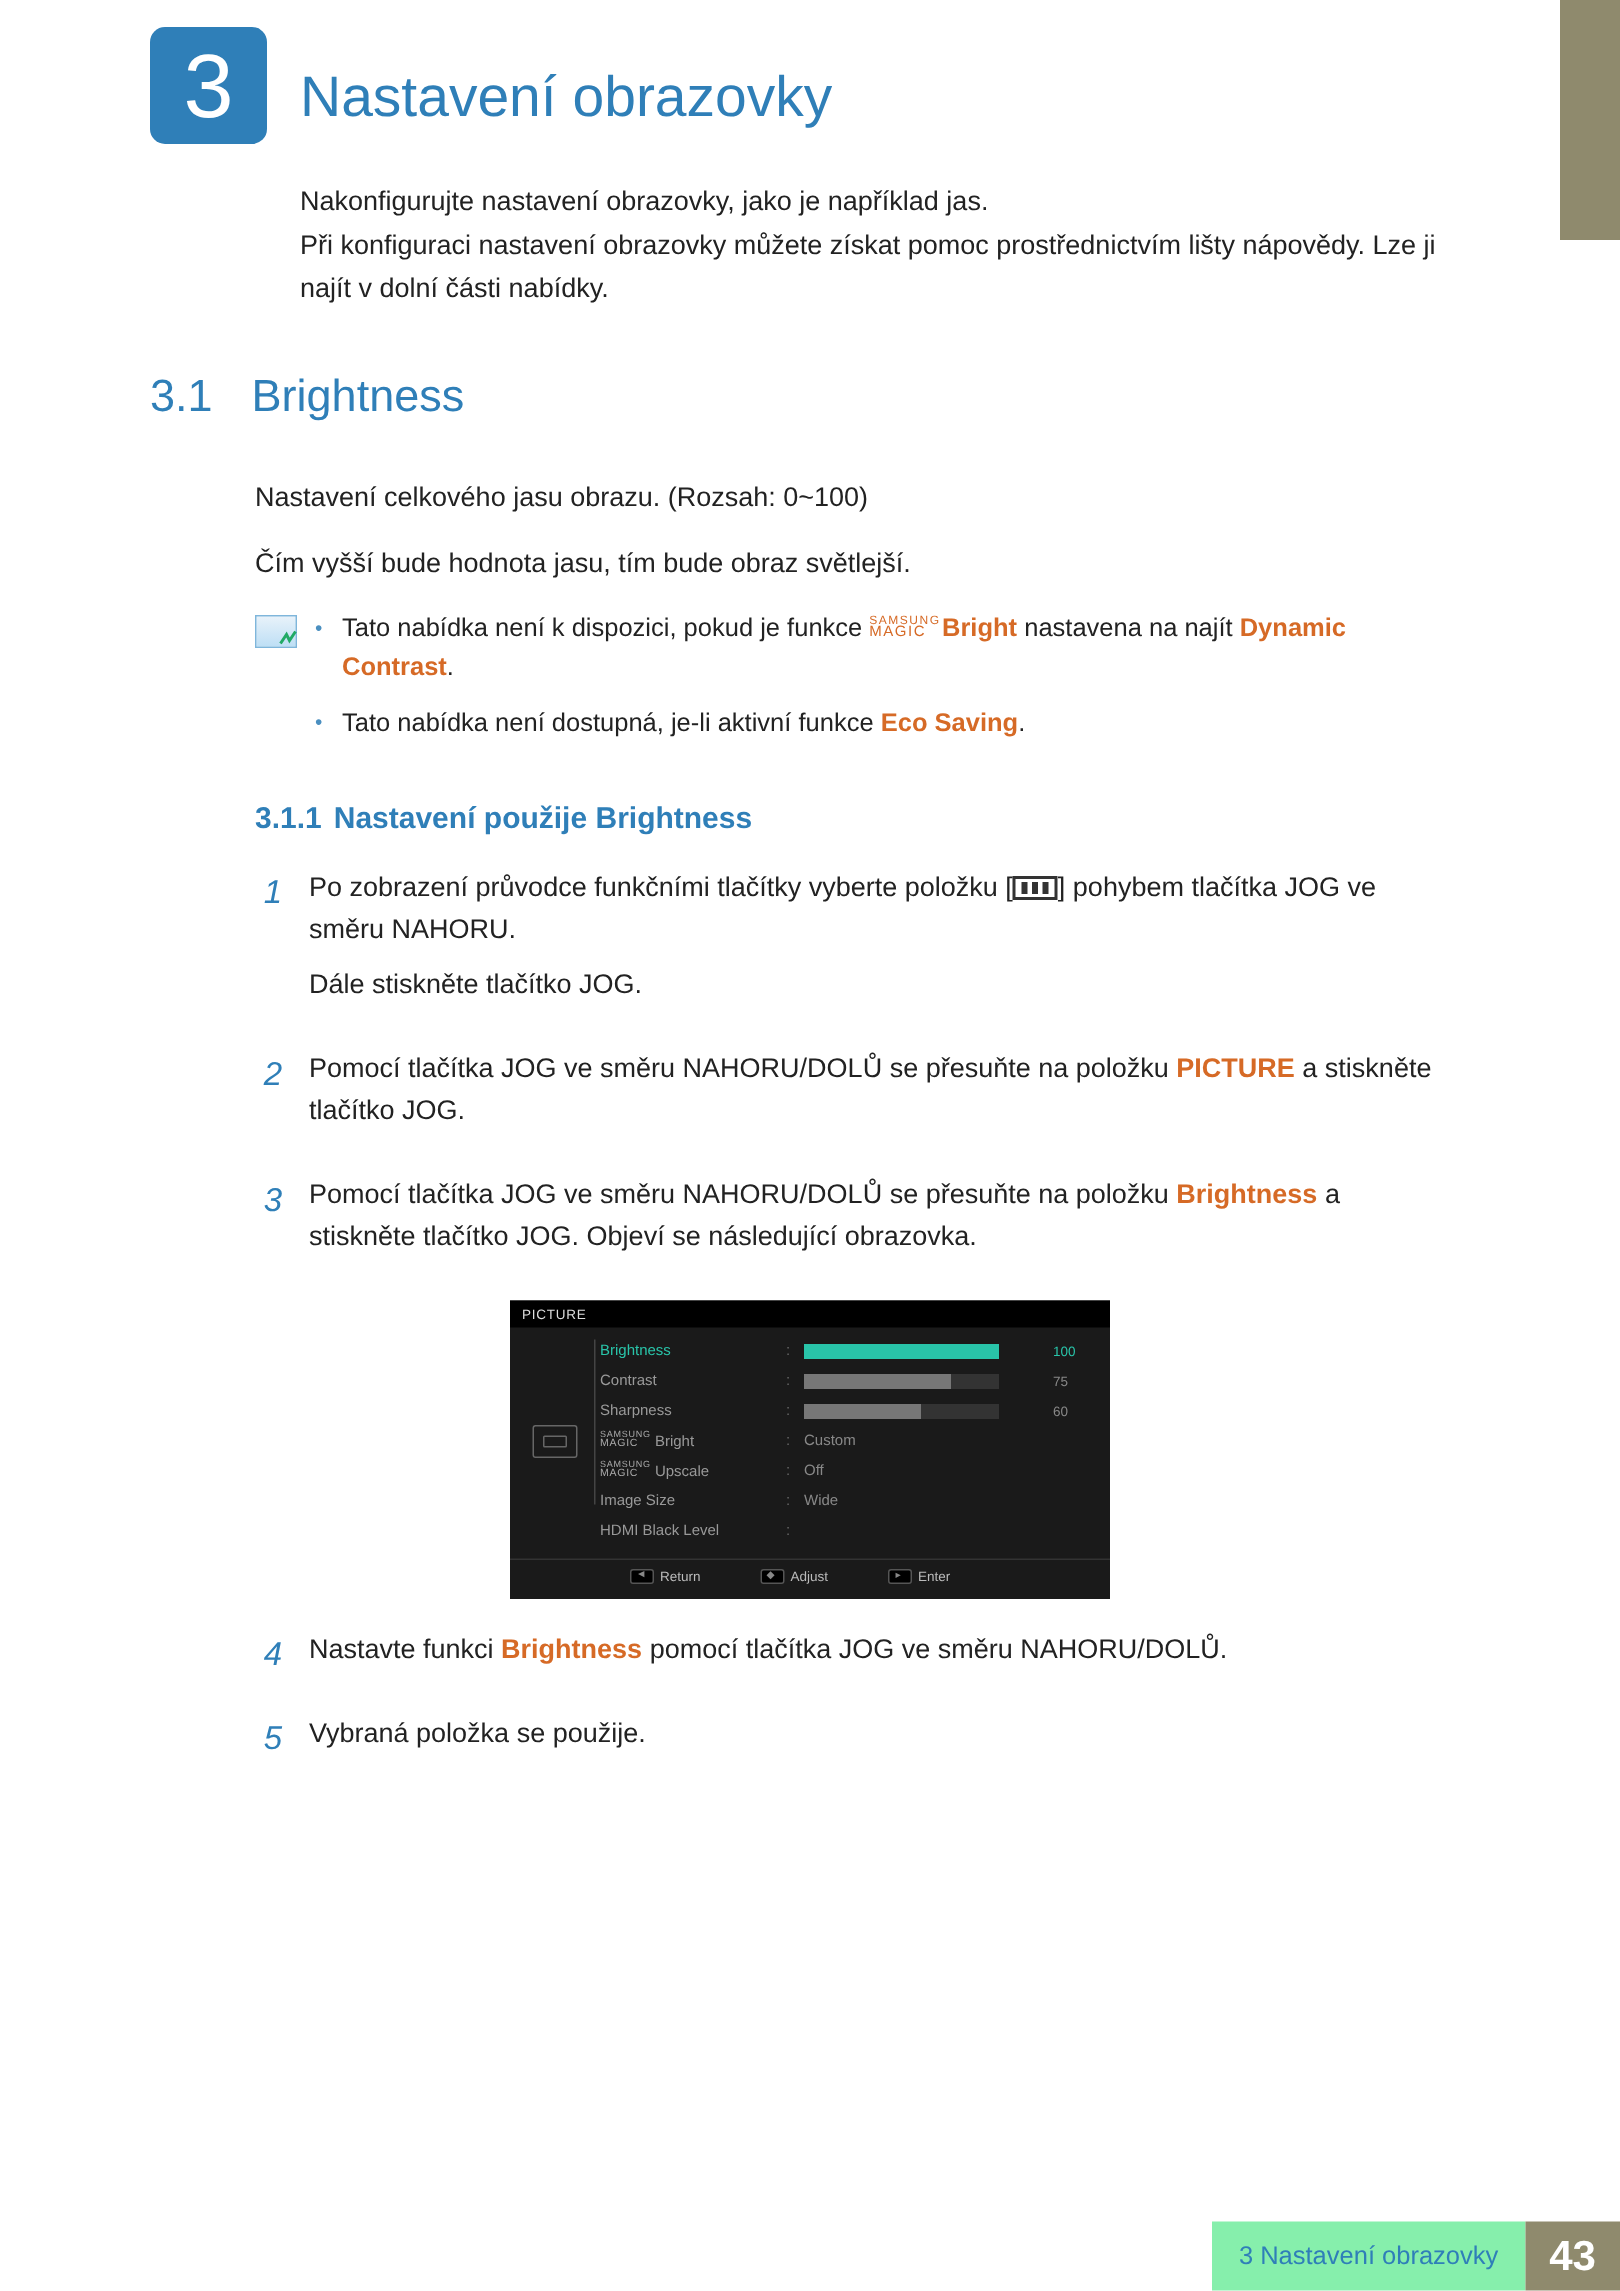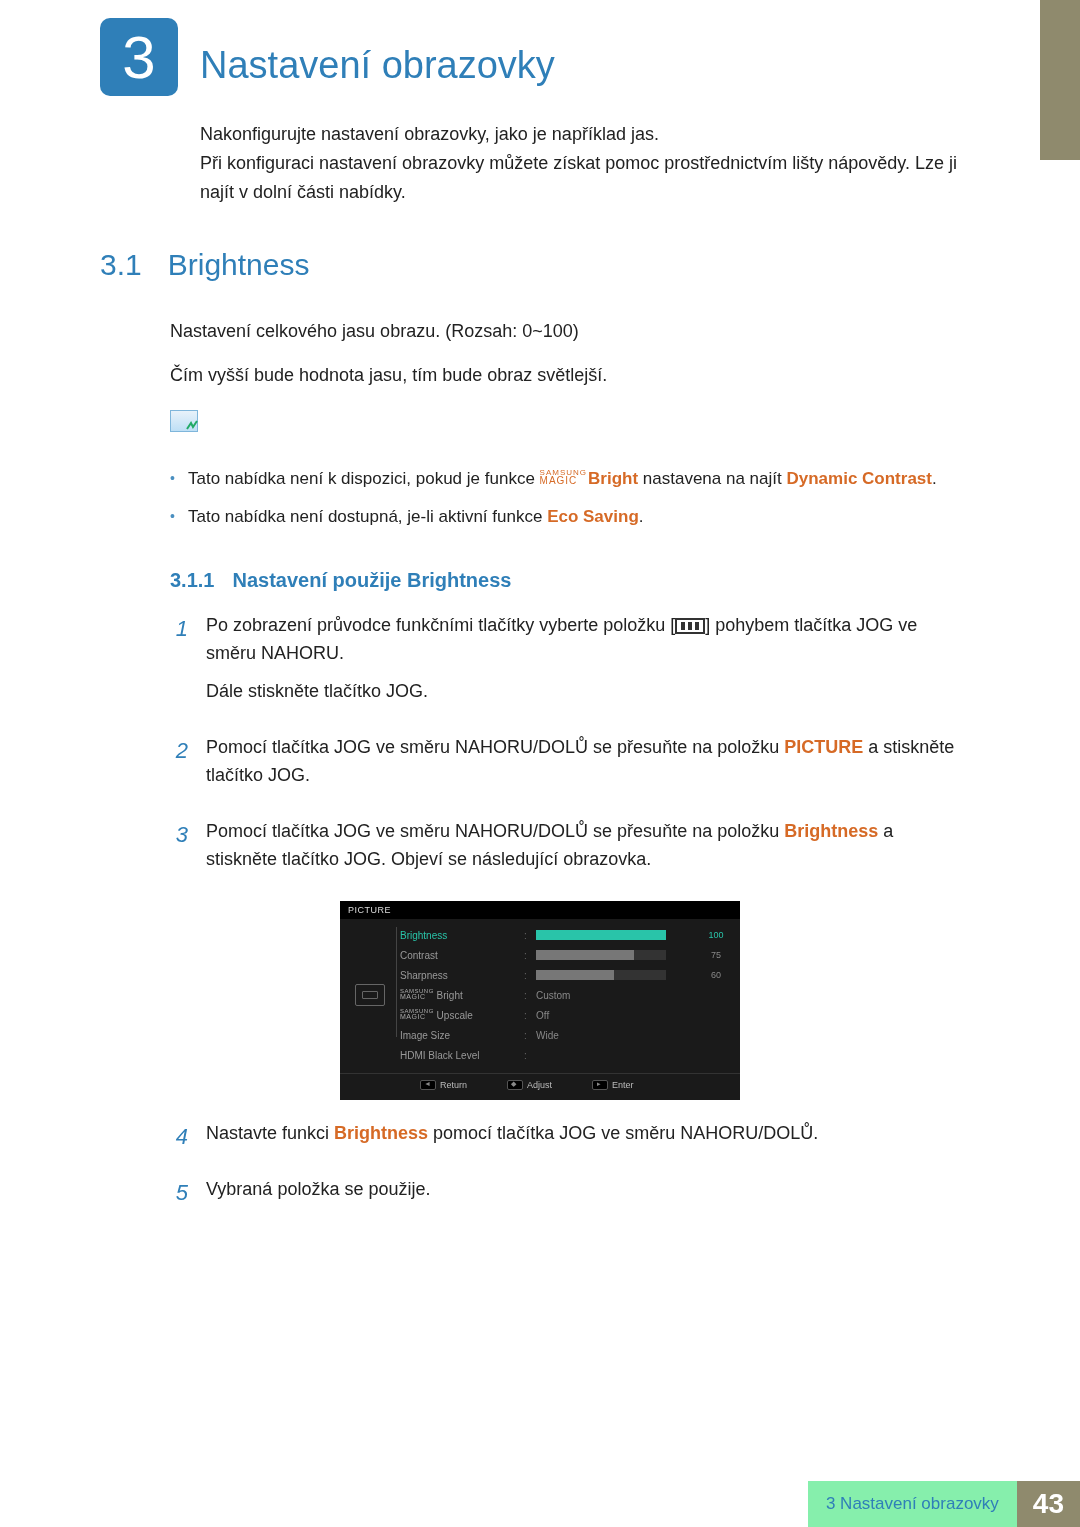--- a/index.html
+++ b/index.html
@@ -74,25 +74,24 @@
   .section-body {
     margin-left: 170px;
     margin-right: 120px;
     margin-top: 36px;
     font-size: 18px;
     line-height: 1.55;
   }
   .section-body p { margin-bottom: 16px; }
   .note-block {
     display: flex;
-    gap: 34px;
+    gap: 12px;
     margin-left: 170px;
     margin-right: 120px;
     margin-top: 8px;
-    flex-direction: column;
   }
   .note-icon {
     width: 28px;
     height: 22px;
     background: linear-gradient(180deg,#e8f2fa 0%,#bedff5 100%);
     border: 1px solid #7fb6db;
     position: relative;
     flex-shrink: 0;
     margin-top: 4px;
   }
@@ -114,21 +113,21 @@
     font-size: 10px;
     letter-spacing: 1px;
     color: #d66a26;
     line-height: 0.9;
     margin-right: 1px;
   }
   .magic-label .t { display:block; font-size:8px; }
 
   .subsection-header {
     display: flex;
-    gap: 18px;
+    gap: 8px;
     margin-left: 170px;
     margin-top: 28px;
   }
   .subsection-num { color: #2f7fb8; font-size: 20px; font-weight: 700; }
   .subsection-title { color: #2f7fb8; font-size: 20px; font-weight: 700; }
 
   .steps {
     margin-left: 170px;
     margin-right: 120px;
     margin-top: 20px;
@@ -209,21 +208,21 @@
   .osd-row.active .label { color:#29c4a9; }
   .osd-row .colon { color:#666; }
   .osd-bar {
     height: 10px;
     background:#333;
     position:relative;
     width: 130px;
   }
   .osd-bar .fill { position:absolute; left:0; top:0; bottom:0; background:#29c4a9; }
   .osd-bar .fill.grey { background:#777; }
-  .osd-val { text-align:center; color:#888; font-size:9px; }
+  .osd-val { text-align:left; color:#888; font-size:9px; }
   .osd-val.active { color:#29c4a9; }
   .osd-text-val { color:#888; }
   .osd-magic {
     display:inline-block;
     font-size:7px;
     letter-spacing:0.5px;
     color:#aaa;
     line-height:0.85;
   }
   .osd-magic .s { display:block; font-size:6px; }

